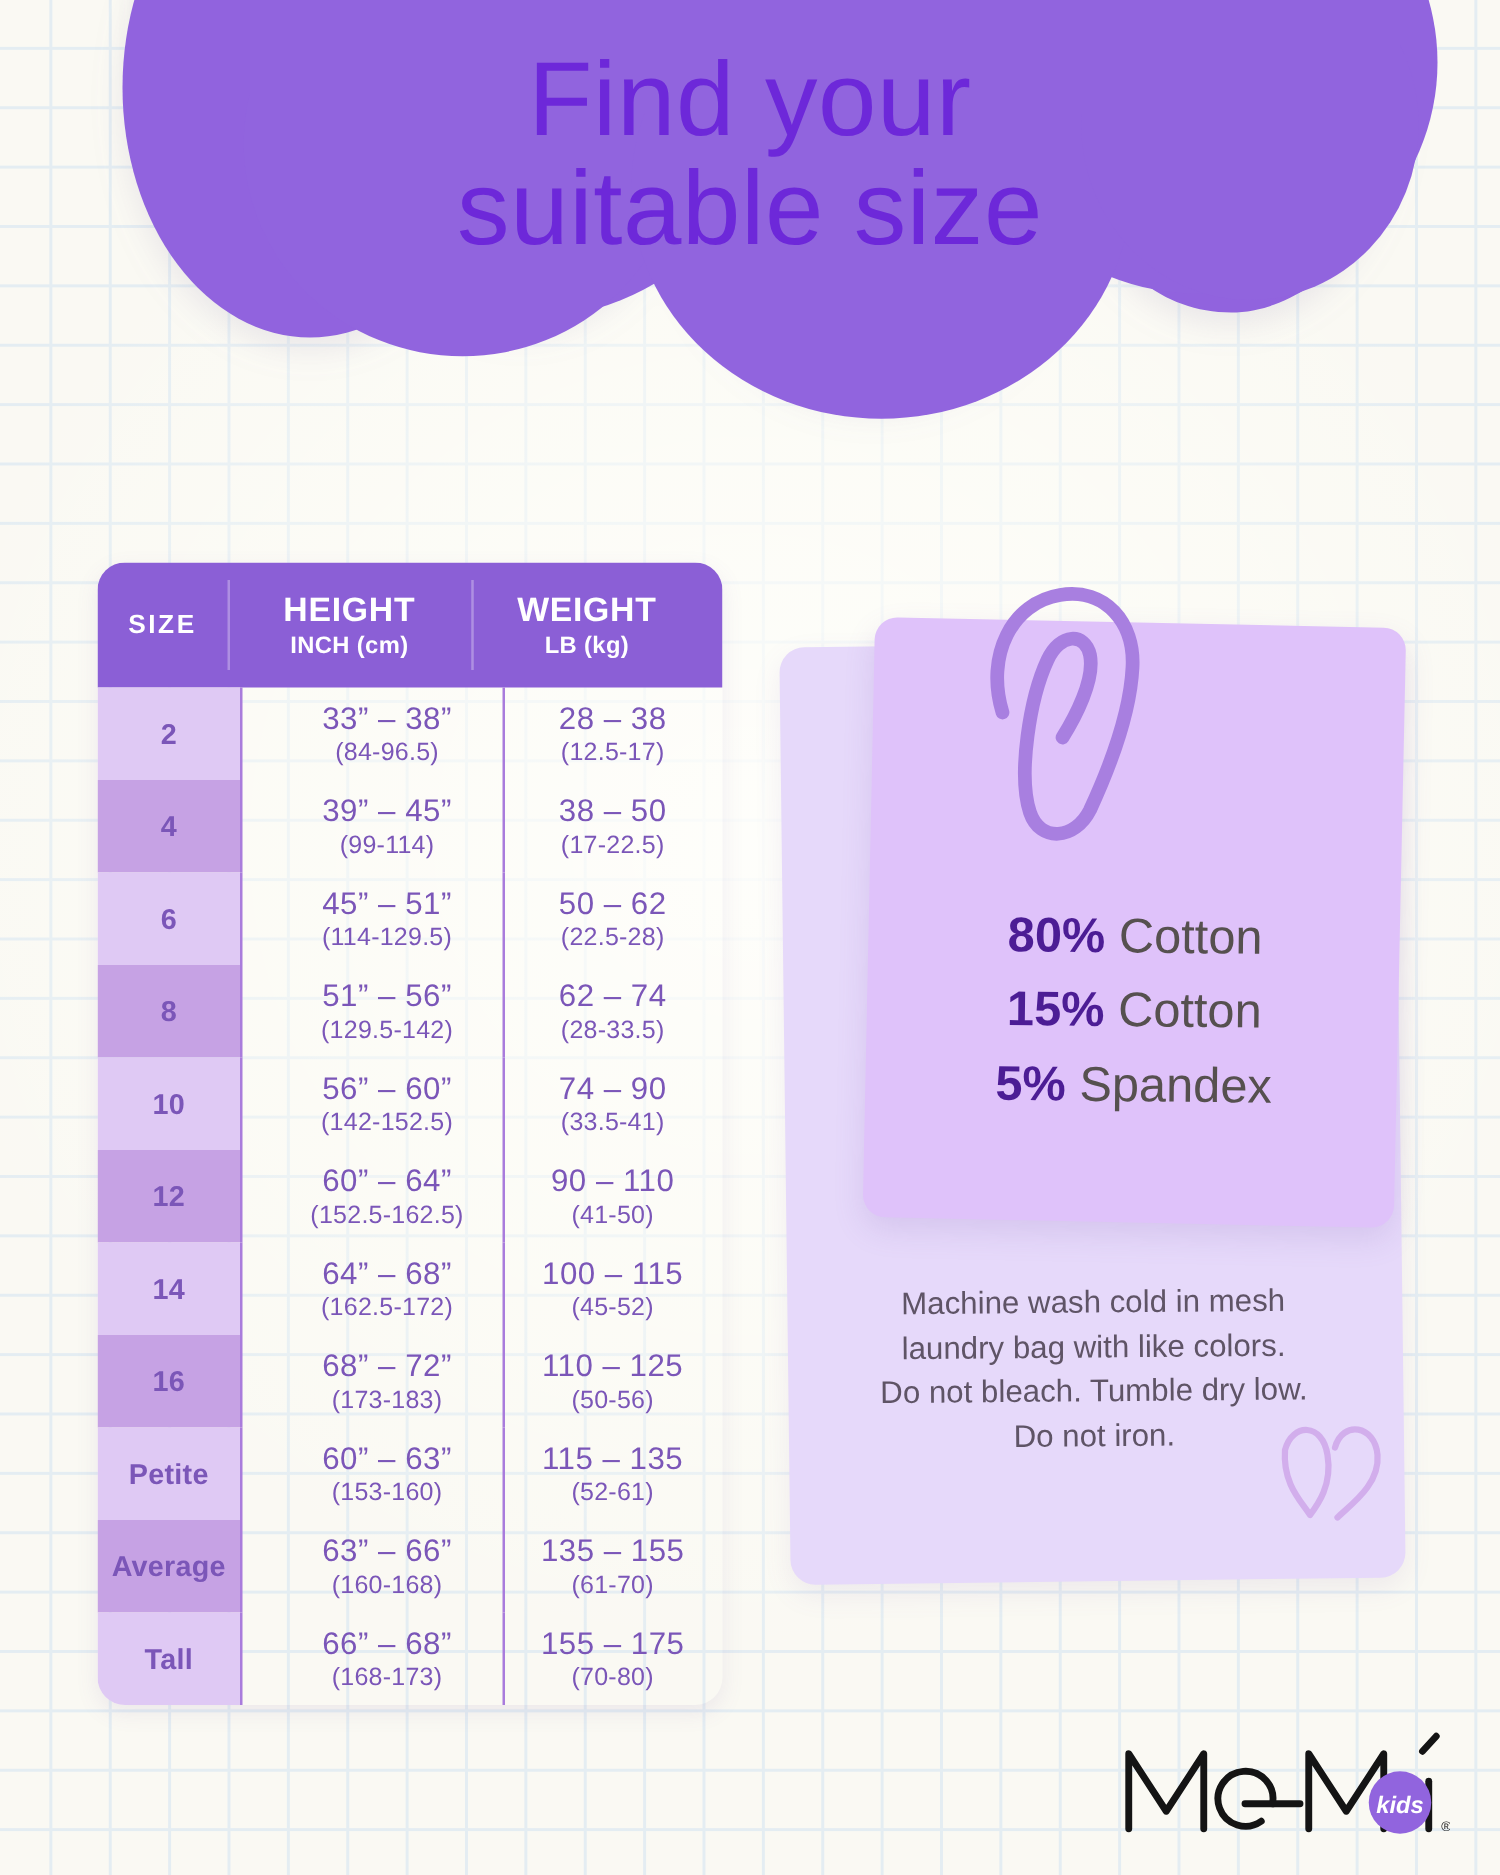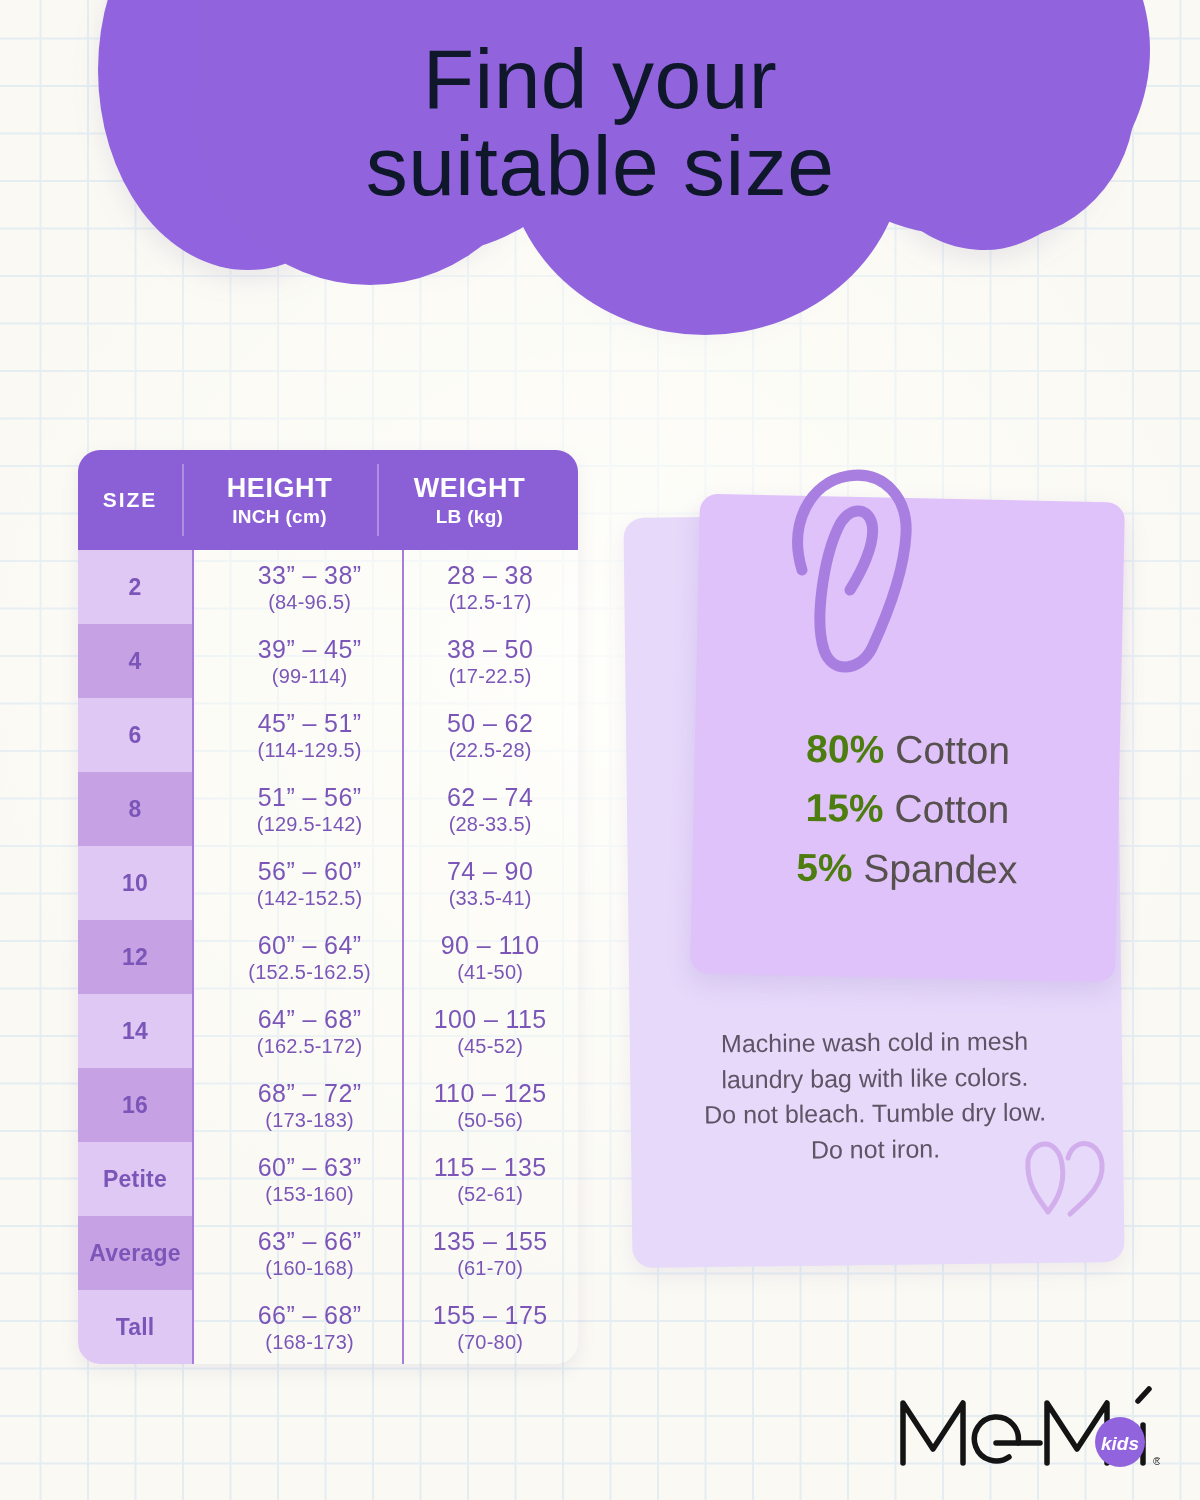--- a/index.html
+++ b/index.html
@@ -46,21 +46,21 @@
     z-index: 2;
   }
   #cloud-wrap svg { display: block; width: 100%; height: 100%; }
 
   #header-title {
     position: absolute;
     left: 0; top: 36px;
     width: 1200px;
     text-align: center;
     z-index: 3;
-    color: #0f172a;
+    color: #6d28d9;
     font-size: 84px;
     line-height: 1.04;
     font-weight: 300;
     letter-spacing: 0.5px;
     white-space: pre-line;
   }
 
   
   #size-table {
     position: absolute;
@@ -187,21 +187,21 @@
   }
   .fab-line {
     font-size: 39px;
     line-height: 1.52;
     color: #56504F;
     font-weight: 300;
     white-space: nowrap;
   }
   .fab-line b {
     font-weight: bold;
-    color: #4d7c0f;
+    color: #4c1d95;
   }
 
   #care-text {
     position: absolute;
     left: 40px; top: 585px;
     width: 470px;
     text-align: center;
     z-index: 6;
     font-size: 25px;
     line-height: 1.42;

